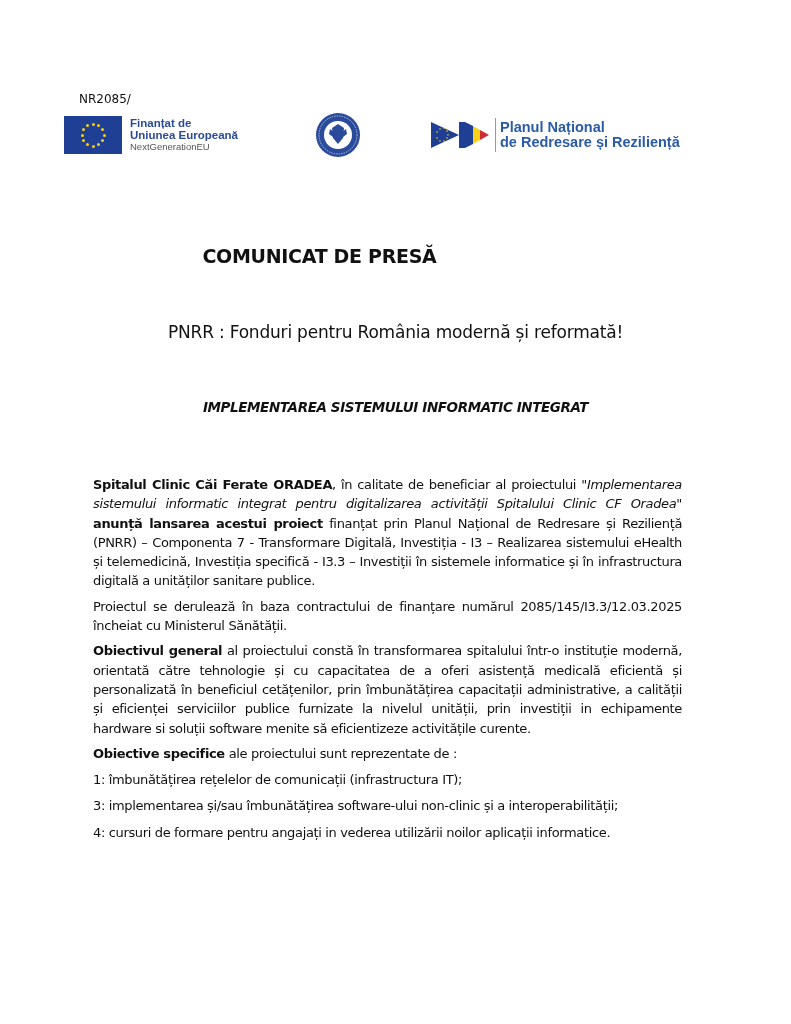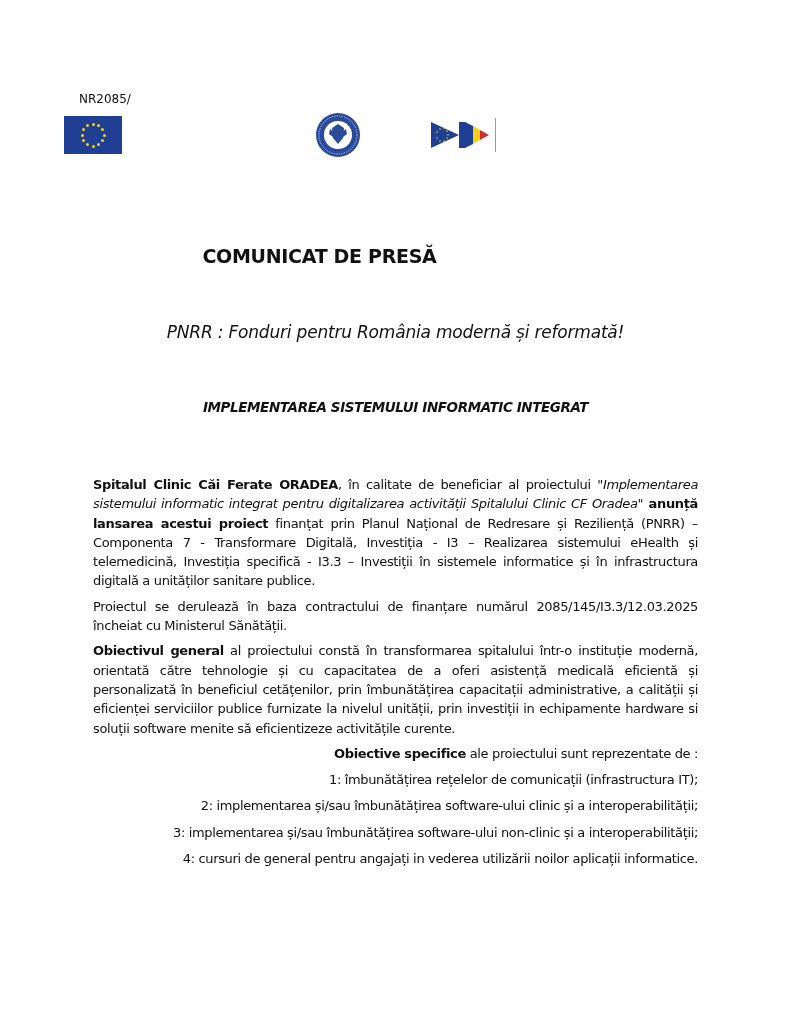--- a/index.html
+++ b/index.html
@@ -19,28 +19,28 @@
 
     .pnrr-logo { position: absolute; left: 431px; top: 6px; display: flex; align-items: center; }
     .pnrr-mark { width: 60px; height: 30px; }
     .pnrr-sep { width: 1px; height: 34px; background: #999; margin: 0 4px 0 4px; }
     .pnrr-text { line-height: 15px; }
     .pnrr-text span { display: block; font-family: "Liberation Sans", sans-serif; font-weight: bold; font-size: 14.5px; color: #2a5aa8; }
 
     .title { position: absolute; top: 245px; left: 0; width: 639px; text-align: center;
              font-family: "DejaVu Sans", sans-serif; font-weight: bold; font-size: 19px; letter-spacing: -0.3px; }
     .subtitle { position: absolute; top: 322px; left: 0; width: 791px; text-align: center;
-                font-family: "DejaVu Sans", sans-serif; font-size: 17px; letter-spacing: -0.2px; font-style: italic; }
+                font-family: "DejaVu Sans", sans-serif; font-size: 17px; letter-spacing: -0.2px; }
     .project-title { position: absolute; top: 394px; left: 0; width: 791px; text-align: center;
                      font-family: "DejaVu Sans", sans-serif; font-weight: bold; font-style: italic; font-size: 13.5px; line-height: 27px; letter-spacing: -0.4px; }
 
     .body { position: absolute; top: 475px; left: 93px; width: 605px;
             font-family: "DejaVu Sans", sans-serif; font-size: 13px; line-height: 19.3px; letter-spacing: -0.35px; }
-    .body p { margin: 0 0 6px 0; text-align: justify; }
-    .body p.list { margin: 0 0 7px 0; text-align: right; }
+    .body p { margin: 0 16px 6px 0; text-align: justify; }
+    .body p.list { margin: 0 0 7px 0; text-align: left; }
     .body b { font-weight: bold; }
     .body i { font-style: italic; }
   </style>
 </head>
 <body>
 
 <div class="ref">NR2085/</div>
 
 <div class="logos">
   <div class="eu-logo">
@@ -51,20 +51,25 @@
         <span class="star" style="left: 27.5px; top: 28.5px;"></span>
         <span class="star" style="left: 22px; top: 27.0263px;"></span>
         <span class="star" style="left: 17.9737px; top: 23px;"></span>
         <span class="star" style="left: 16.5px; top: 17.5px;"></span>
         <span class="star" style="left: 17.9737px; top: 12px;"></span>
         <span class="star" style="left: 22px; top: 7.97372px;"></span>
         <span class="star" style="left: 27.5px; top: 6.5px;"></span>
         <span class="star" style="left: 33px; top: 7.97372px;"></span>
         <span class="star" style="left: 37.0263px; top: 12px;"></span>
       </div>
+    <div class="eu-text">
+      <span class="l1">Finanțat de</span>
+      <span class="l2">Uniunea Europeană</span>
+      <span class="l3">NextGenerationEU</span>
+    </div>
   </div>
 
   <svg class="gov-logo" viewBox="0 0 50 46">
     <circle cx="25" cy="23" r="22" fill="#2a4b9b"></circle>
     <circle cx="25" cy="23" r="14" fill="#ffffff"></circle>
     <path d="M25 12 L31 16 L30 26 L25 32 L20 26 L19 16 Z" fill="#2a4b9b"></path>
     <path d="M17 17 L21 20 L20 25 L16 22 Z M33 17 L29 20 L30 25 L34 22 Z" fill="#2a4b9b"></path>
     <circle cx="25" cy="23" r="19" fill="none" stroke="#ffffff" stroke-width="0.6" stroke-dasharray="1.5 1"></circle>
   </svg>
 
@@ -81,20 +86,24 @@
         <circle cx="6" cy="18" r="0.8"></circle>
           <circle cx="6" cy="12" r="0.8"></circle>
           <circle cx="17" cy="15" r="0.8"></circle>
       </g>
       <polygon points="28,2 34,2 34,28 28,28" fill="#1f3f95"></polygon>
       <polygon points="34,2 34,28 42,24 42,6" fill="#1f3f95"></polygon>
       <polygon points="42,6 42,24 49,20 49,10" fill="#f7d117"></polygon>
       <polygon points="49,10 49,20 58,15" fill="#ce2b37"></polygon>
     </svg>
     <div class="pnrr-sep"></div>
+    <div class="pnrr-text">
+      <span>Planul Național</span>
+      <span>de Redresare și Reziliență</span>
+    </div>
   </div>
 </div>
 
 <div class="title">COMUNICAT DE PRESĂ</div>
 <div class="subtitle">PNRR : Fonduri pentru România modernă și reformată!</div>
 
 <div class="project-title">
   <div>IMPLEMENTAREA SISTEMULUI INFORMATIC INTEGRAT</div>
 </div>
 
@@ -103,16 +112,15 @@
     <b>Spitalul Clinic Căi Ferate ORADEA</b><span>, în calitate de beneficiar al proiectului </span><i>"Implementarea sistemului informatic integrat pentru digitalizarea activității Spitalului Clinic CF Oradea"</i><b> anunță lansarea acestui proiect</b><span> finanțat prin Planul Național de Redresare și Reziliență (PNRR) – Componenta 7 - Transformare Digitală, Investiția - I3 – Realizarea sistemului eHealth și telemedicină, Investiția specifică - I3.3 – Investiții în sistemele informatice și în infrastructura digitală a unităților sanitare publice.</span>
   </p>
   <p>Proiectul se derulează în baza contractului de finanțare numărul 2085/145/I3.3/12.03.2025 încheiat cu Ministerul Sănătății.</p>
   <p>
     <b>Obiectivul general</b><span> al proiectului constă în transformarea spitalului într-o instituție modernă, orientată către tehnologie și cu capacitatea de a oferi asistență medicală eficientă și personalizată în beneficiul cetățenilor, prin îmbunătățirea capacitații administrative, a calității și eficienței serviciilor publice furnizate la nivelul unității, prin investiții in echipamente hardware si soluții software menite să eficientizeze activitățile curente.</span>
   </p>
   <p class="list">
     <b>Obiective specifice</b><span> ale proiectului sunt reprezentate de :</span>
   </p>
   <p class="list">1: îmbunătățirea rețelelor de comunicații (infrastructura IT);</p>
-  <p class="list">2: implementarea și/sau îmbunătățirea software-ului clinic și a interoperabilității;</p>
   <p class="list">3: implementarea și/sau îmbunătățirea software-ului non-clinic și a interoperabilității;</p>
-  <p class="list">4: cursuri de general pentru angajați in vederea utilizării noilor aplicații informatice.</p>
+  <p class="list">4: cursuri de formare pentru angajați in vederea utilizării noilor aplicații informatice.</p>
 </div>
 
 </body></html>

